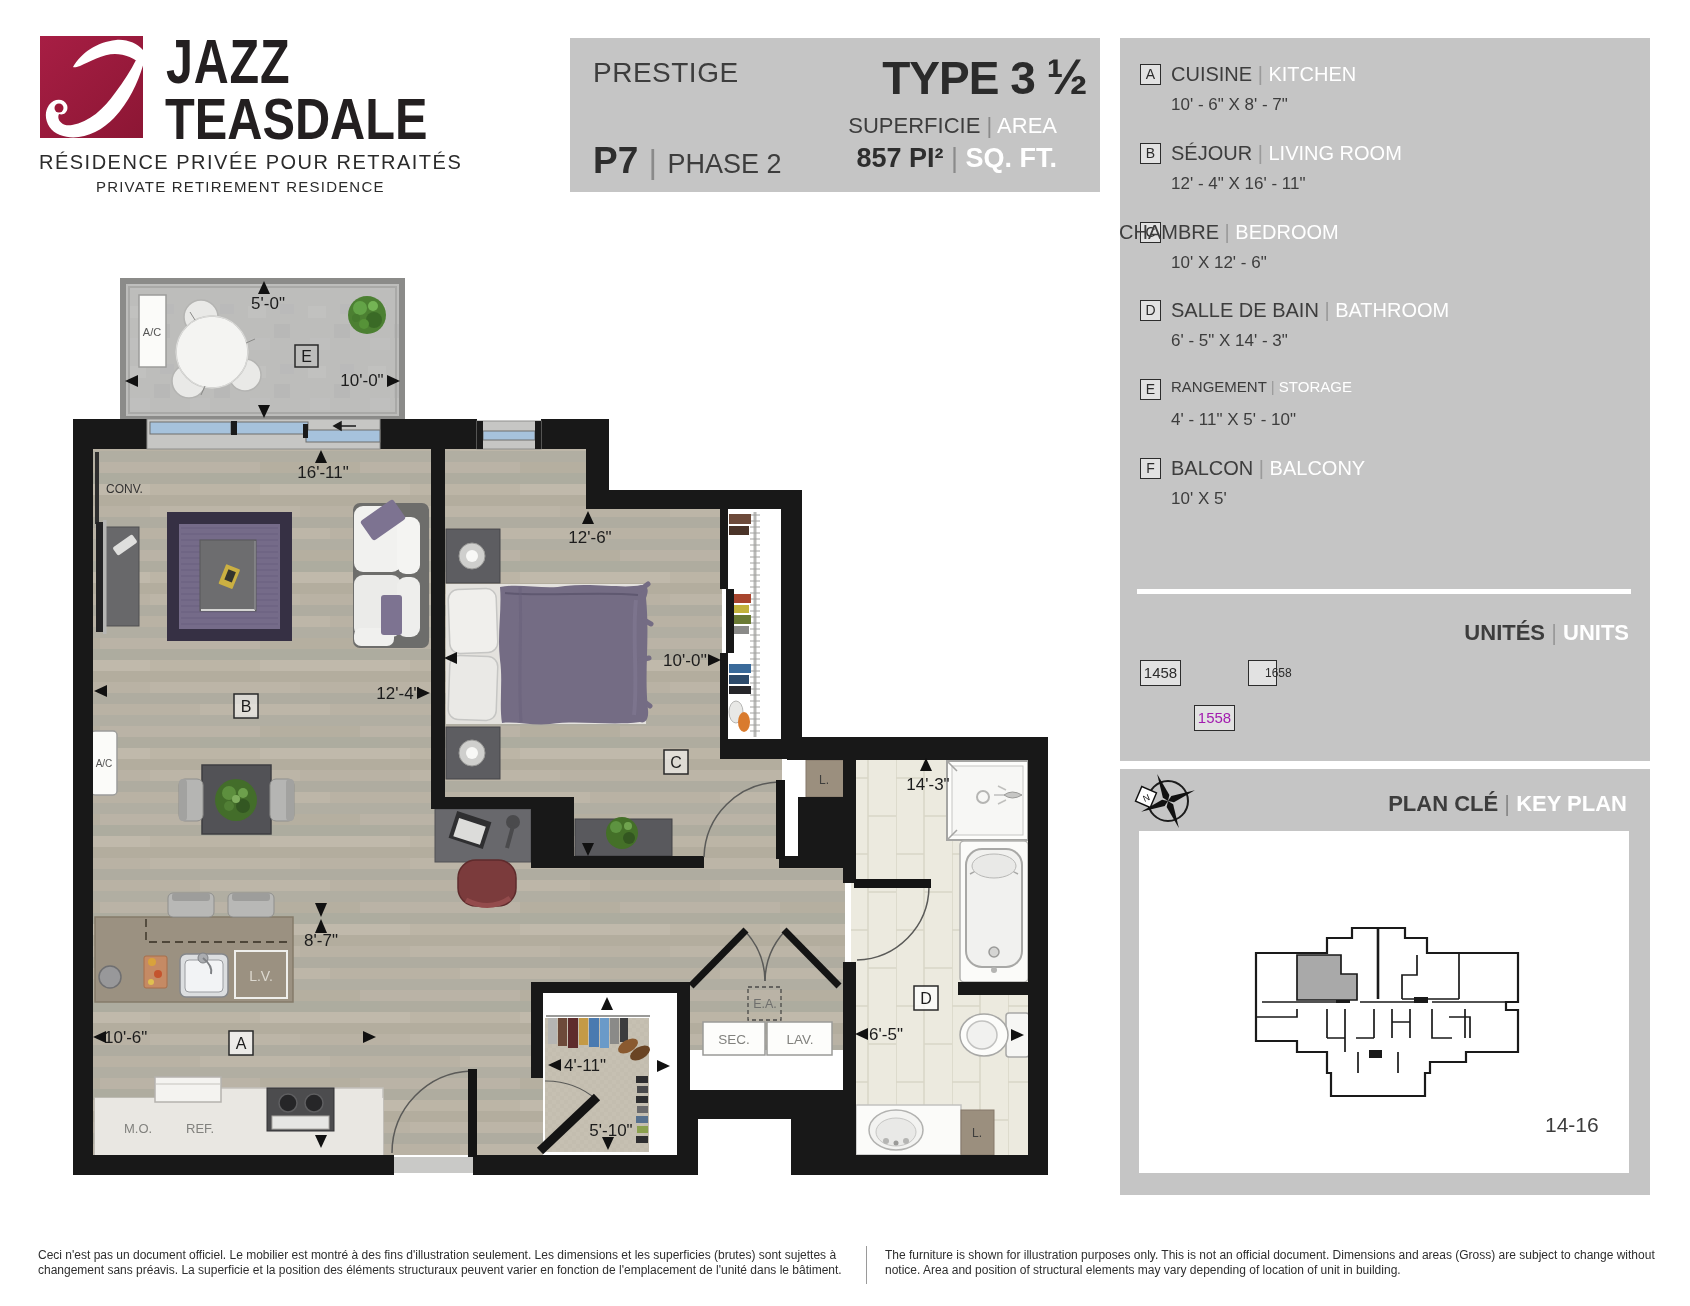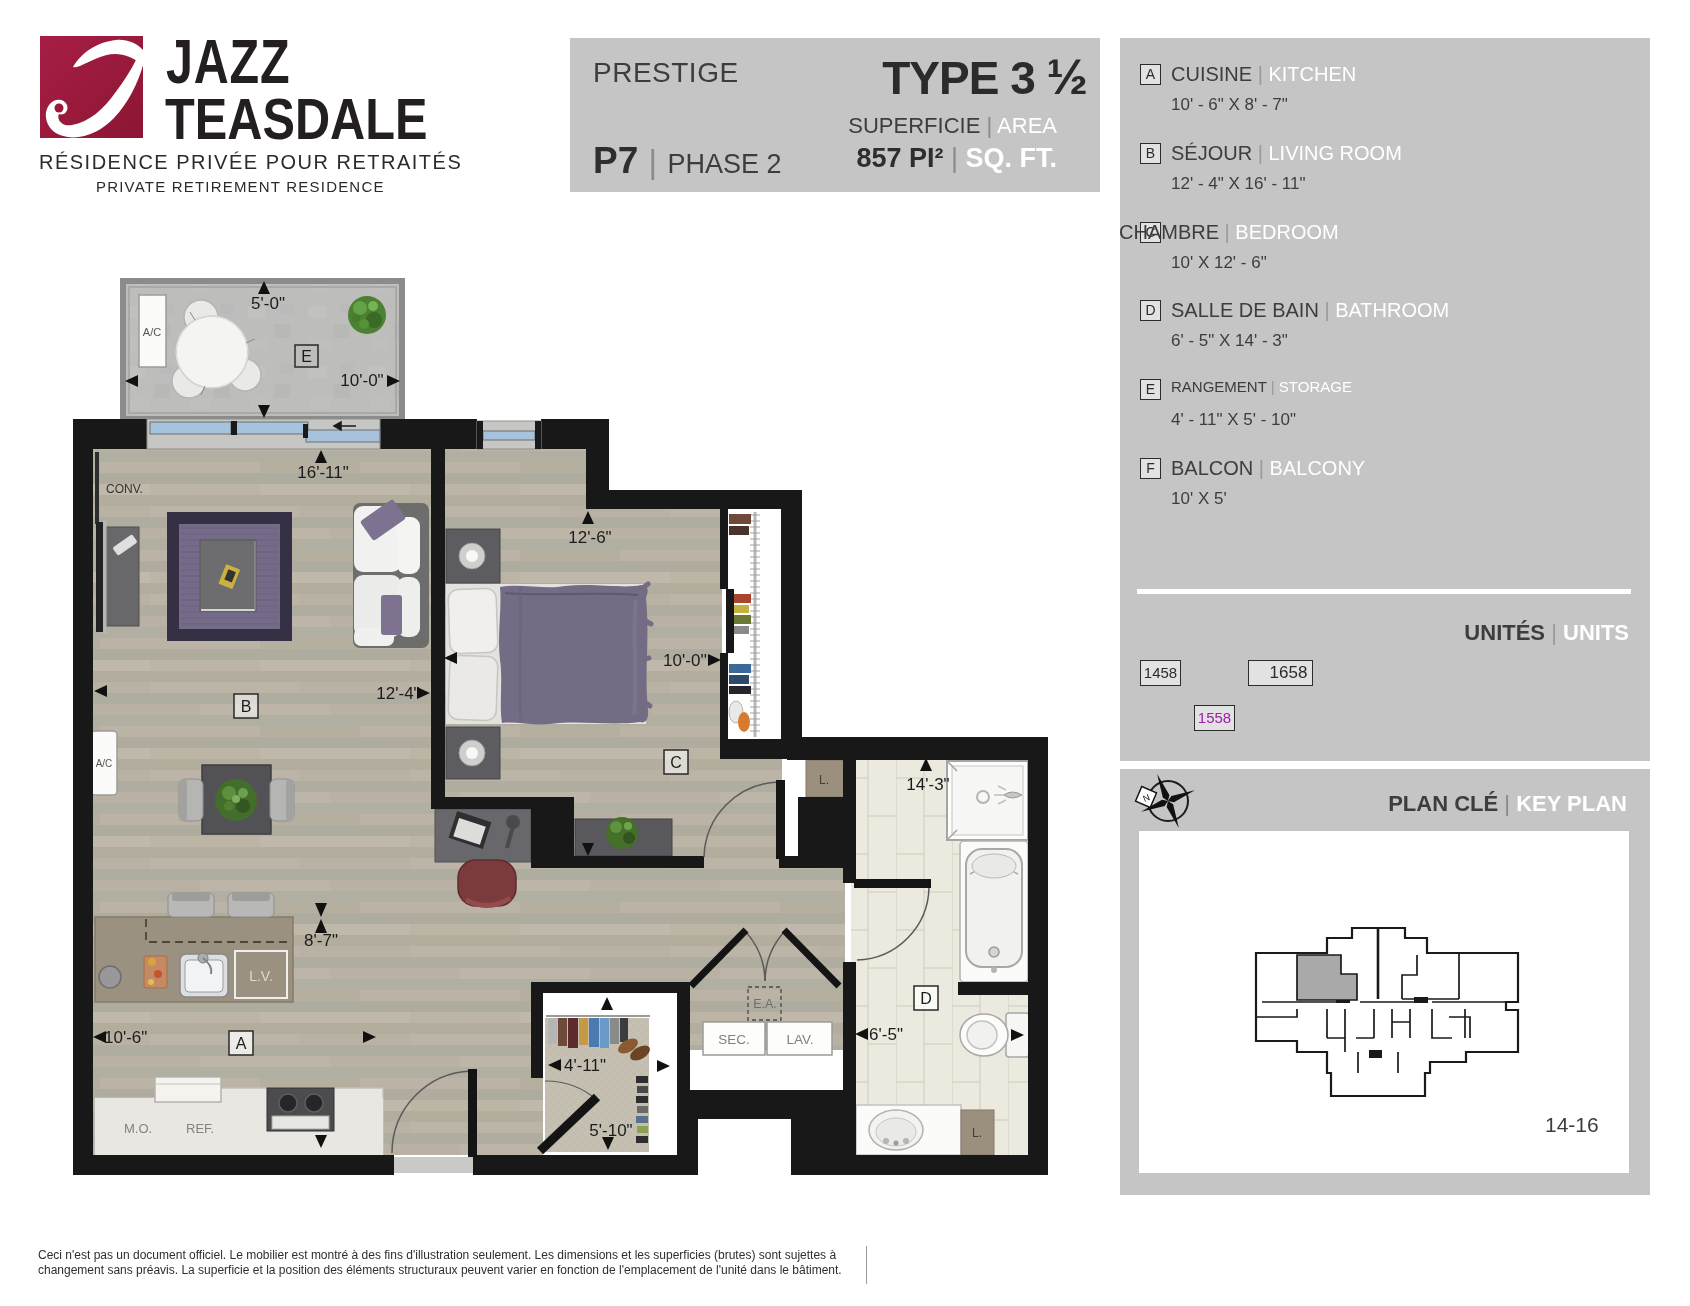--- a/index.html
+++ b/index.html
@@ -67,34 +67,35 @@
 <div class="abs" style="left:1171px;top:489px;font-size:17px;color:#3d3d3d;">10' X 5'</div>
 
 <div class="abs" style="left:1137px;top:589px;width:494px;height:5px;background:#fff;"></div>
 
 <div class="abs" style="left:1129px;top:620px;width:500px;text-align:right;font-size:22px;font-weight:bold;color:#3d3d3d;">UNITÉS <span style="font-weight:400;color:#9a9a9a;">|</span> <span style="color:#fff;">UNITS</span></div>
 
 <div class="abs" style="left:1140px;top:660px;width:41px;height:26px;border:1.6px solid #2c2c2c;background:rgba(255,255,255,.5);text-align:center;font-size:15px;color:#2c2c2c;line-height:24px;">1458</div>
 
 <div class="abs" style="left:1194px;top:660px;width:41px;height:26px;border:1.6px solid #2c2c2c;background:rgba(255,255,255,.5);text-align:center;font-size:15px;color:#a21caf;line-height:24px;margin-top:45px;">1558</div>
 
-<div class="abs" style="left:1248px;top:660px;width:65px;height:26px;border:1.6px solid #2c2c2c;background:rgba(255,255,255,.5);text-align:center;font-size:17px;color:#2c2c2c;line-height:24px;padding-left:16px;">1658</div>
+<div class="abs" style="left:1248px;top:660px;width:29px;height:26px;border:1.6px solid #2c2c2c;background:rgba(255,255,255,.5);text-align:center;font-size:12px;color:#2c2c2c;line-height:24px;padding-left:16px;">1658</div>
 
 <div class="abs" style="left:1120px;top:769px;width:530px;height:426px;background:#c5c5c5;"></div>
 
 <div class="abs" style="left:1139px;top:831px;width:490px;height:342px;background:#fff;"></div>
 
 <div class="abs" style="left:1127px;top:791px;width:500px;text-align:right;font-size:22px;font-weight:bold;color:#3d3d3d;">PLAN CLÉ <span style="font-weight:400;color:#8a8a8a;">|</span> <span style="color:#fff;">KEY PLAN</span></div>
 
 <div class="abs" style="left:1526px;top:1113px;font-size:21px;color:#3d3d3d;margin-left:19px;">14-16</div>
 
 <div class="abs" style="left:38px;top:1248px;width:808px;font-size:12px;line-height:15.2px;color:#2e2e2e;">Ceci n'est pas un document officiel. Le mobilier est montré à des fins d'illustration seulement. Les dimensions et les superficies (brutes) sont sujettes à changement sans préavis. La superficie et la position des éléments structuraux peuvent varier en fonction de l'emplacement de l'unité dans le bâtiment.</div>
 
 <div class="abs" style="left:866px;top:1246px;width:1px;height:38px;background:#9a9a9a;"></div>
 
+<div class="abs" style="left:885px;top:1248px;width:778px;font-size:12px;line-height:15.2px;color:#2e2e2e;">The furniture is shown for illustration purposes only. This is not an official document. Dimensions and areas (Gross) are subject to change without notice. Area and position of structural elements may vary depending of location of unit in building.</div>
 
 <svg class="abs" style="left:0;top:0;" width="1690" height="1306" viewBox="0 0 1690 1306">
 <defs>
 <pattern id="wood" width="260" height="88" patternUnits="userSpaceOnUse">
 <rect width="260" height="88" fill="#b7afa2"></rect>
 <rect y="0" width="260" height="11" fill="#bdb6a8"></rect>
 <rect y="11" width="260" height="11" fill="#b1aea2"></rect>
 <rect y="22" width="260" height="11" fill="#bab3a6"></rect>
 <rect y="33" width="260" height="11" fill="#adac9f"></rect>
 <rect y="44" width="260" height="11" fill="#c0b9ab"></rect>

